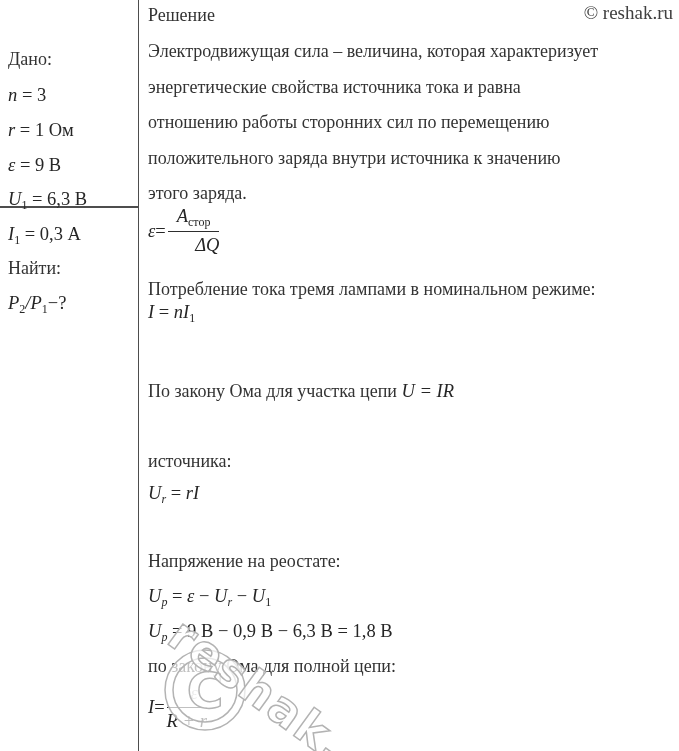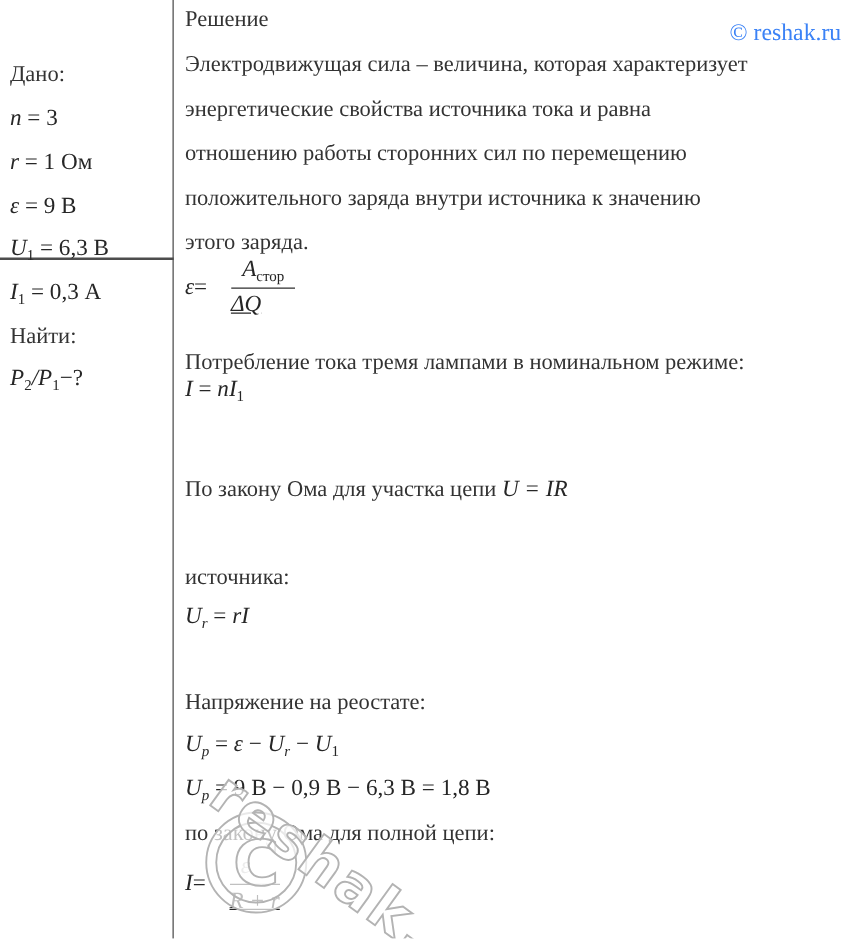--- a/index.html
+++ b/index.html
@@ -34,48 +34,47 @@
     border-left:1.5px solid #4d4d4d;
   }
   .hline{
     position:absolute;
     left:0;top:206px;
     width:139px;height:0;
     border-top:2px solid #4d4d4d;
   }
   .copyright{
     position:absolute;
-    top:16px;right:6px;
+    top:2px;right:6px;
     font-size:19px;
-    color:#3b82f6;
+    color:#404040;
     white-space:nowrap;
   }
   .formula-row{
     position:absolute;
     display:flex;
     align-items:center;
     font-size:18.5px;
     color:#262626;
     white-space:nowrap;
   }
   .frac{
     display:inline-block;
-    text-align:left;
-    margin-left:19px;
+    text-align:right;
+    margin-left:2px;
     vertical-align:middle;
   }
   .frac .num{
     display:block;
     padding:0 9px 3px;
     border-bottom:1.6px solid #2e2e2e;
   }
   .frac .den{
     display:block;
     padding-top:3px;
-    text-decoration:underline;
   }
   .watermark{
     position:absolute;
     left:95px;top:550px;
     pointer-events:none;
   }
 </style>
 </head>
 <body>
 

